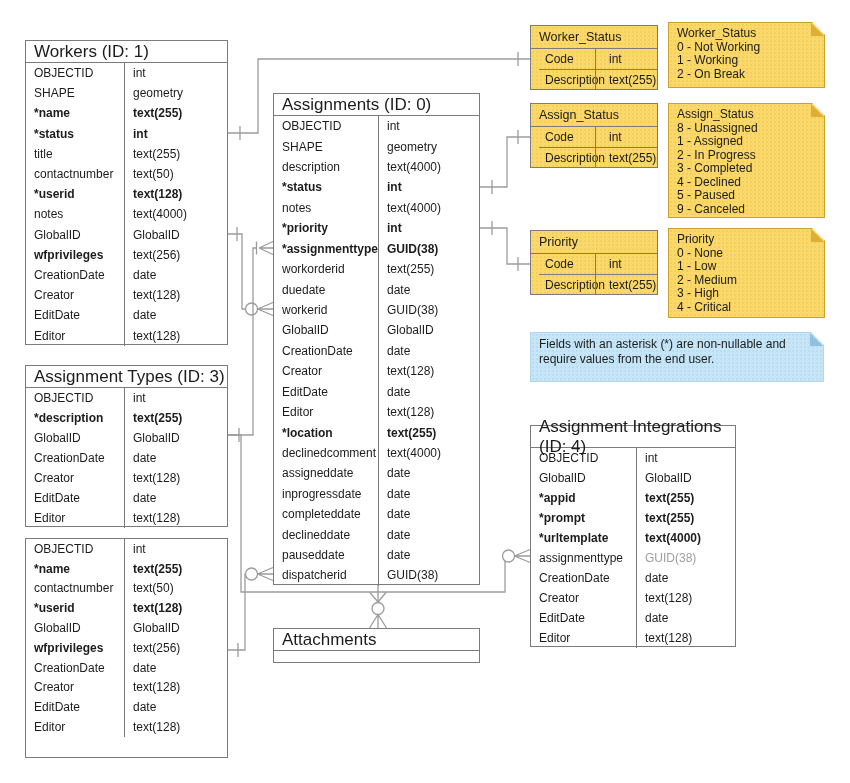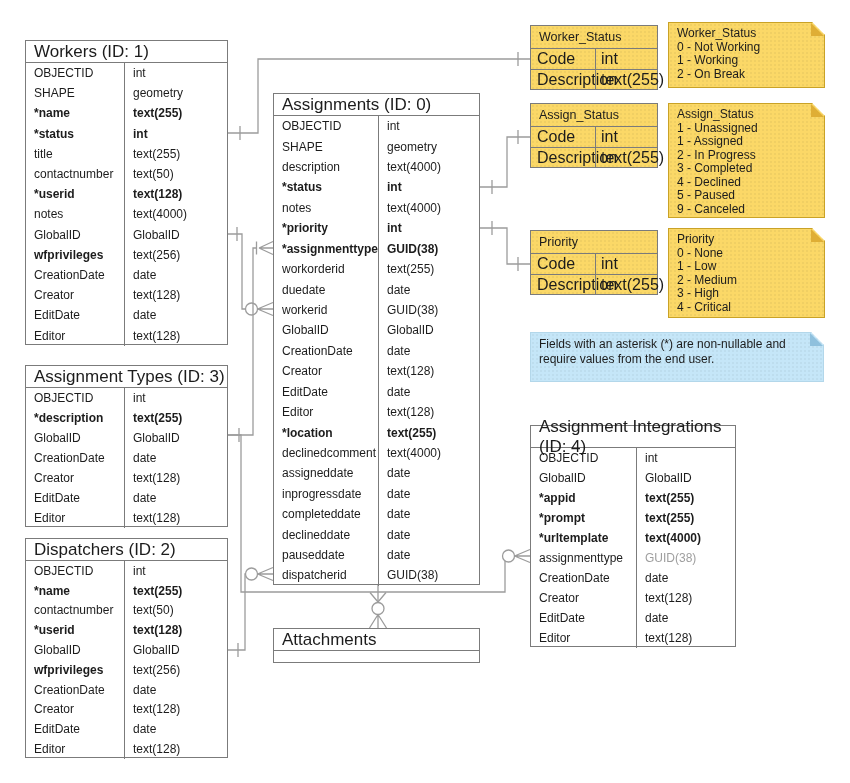--- a/index.html
+++ b/index.html
@@ -20,21 +20,21 @@
   .cell.nm{width:var(--c1);padding-left:8px;flex:none;}
   .cell.tp{padding-left:9px;}
   .cell.b{font-weight:700;}
   .cell.muted{color:#9e9e9e;}
 
   
   .etbl{position:absolute;background:#fbd867;border:1px solid #7b7b7b;box-sizing:border-box;
         background-image:radial-gradient(rgba(0,0,0,0.045) 1px,transparent 1px);background-size:4px 4px;}
   .etbl .hdr{height:23px;border-bottom:1px solid #7b7b7b;display:flex;align-items:center;
         padding-left:8px;font-size:12.5px;box-sizing:border-box;}
-  .etbl .erow{height:20px;display:flex;align-items:center;font-size:16px;}
+  .etbl .erow{height:20px;display:flex;align-items:center;font-size:12px;margin-left:8px;}
   .etbl .erow + .erow{border-top:1px solid #7b7b7b;}
   .etbl .ebody{position:relative;}
   .etbl .ebody::after{content:"";position:absolute;top:0;bottom:0;left:64px;width:1px;background:#7b7b7b;}
   .etbl .cell.nm{width:64px;padding-left:6px;}
   .etbl .cell.tp{padding-left:6px;}
 
   
   .note{position:absolute;box-sizing:border-box;padding:4px 8px;font-size:12px;line-height:13.5px;
         clip-path:polygon(0 0,calc(100% - 13px) 0,100% 13px,100% 100%,0 100%);}
   .note.yellow{background:#fbd867;border:1px solid #c9a227;
@@ -198,21 +198,20 @@
           <div class="cell tp">date</div>
         </div>
         <div class="trow">
           <div class="cell nm">Editor</div>
           <div class="cell tp">text(128)</div>
         </div>
       </div>
   </div>
 
   <div class="tbl" style="left:25px;top:538px;width:203px;height:220px;--rh:19.8px;--c1:98px">
-    <div class="hdr">Dispatchers (ID: 2)</div>
     <div class="body split">
         <div class="trow">
           <div class="cell nm">OBJECTID</div>
           <div class="cell tp">int</div>
         </div>
         <div class="trow">
           <div class="cell nm b">*name</div>
           <div class="cell tp b">text(255)</div>
         </div>
         <div class="trow">
@@ -448,21 +447,21 @@
         <div class="nline">0 - Not Working</div>
         <div class="nline">1 - Working</div>
         <div class="nline">2 - On Break</div>
       </div>
   </div>
 
   <div class="note yellow" style="left:668px;top:103px;width:157px;height:115px">
     <div class="fold"></div>
     <div class="nline">Assign_Status</div>
     <div>
-        <div class="nline">1 - Unassigned</div>
+        <div class="nline">8 - Unassigned</div>
         <div class="nline">1 - Assigned</div>
         <div class="nline">2 - In Progress</div>
         <div class="nline">3 - Completed</div>
         <div class="nline">4 - Declined</div>
         <div class="nline">5 - Paused</div>
         <div class="nline">9 - Canceled</div>
       </div>
   </div>
 
   <div class="note yellow" style="left:668px;top:228px;width:157px;height:90px">

